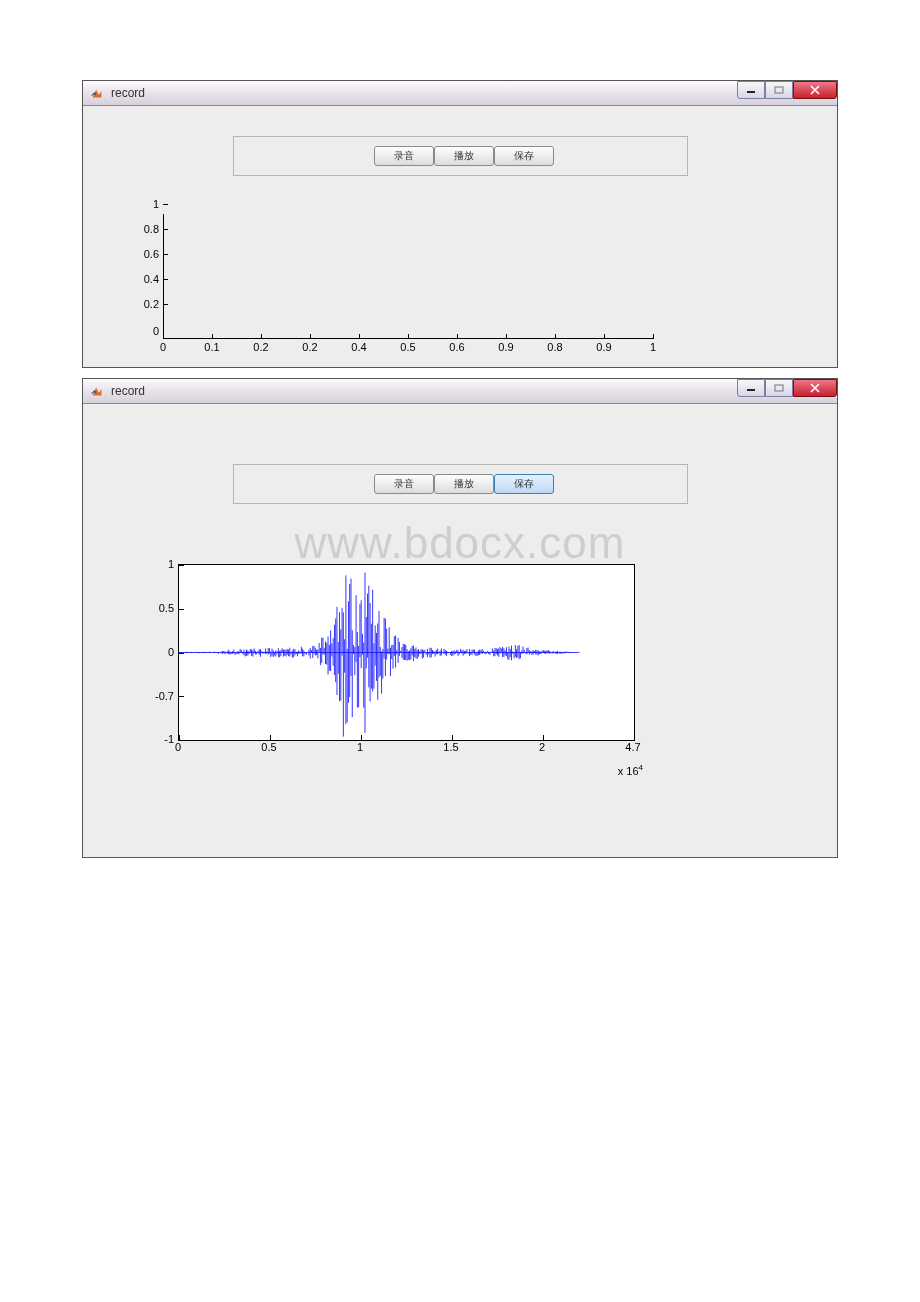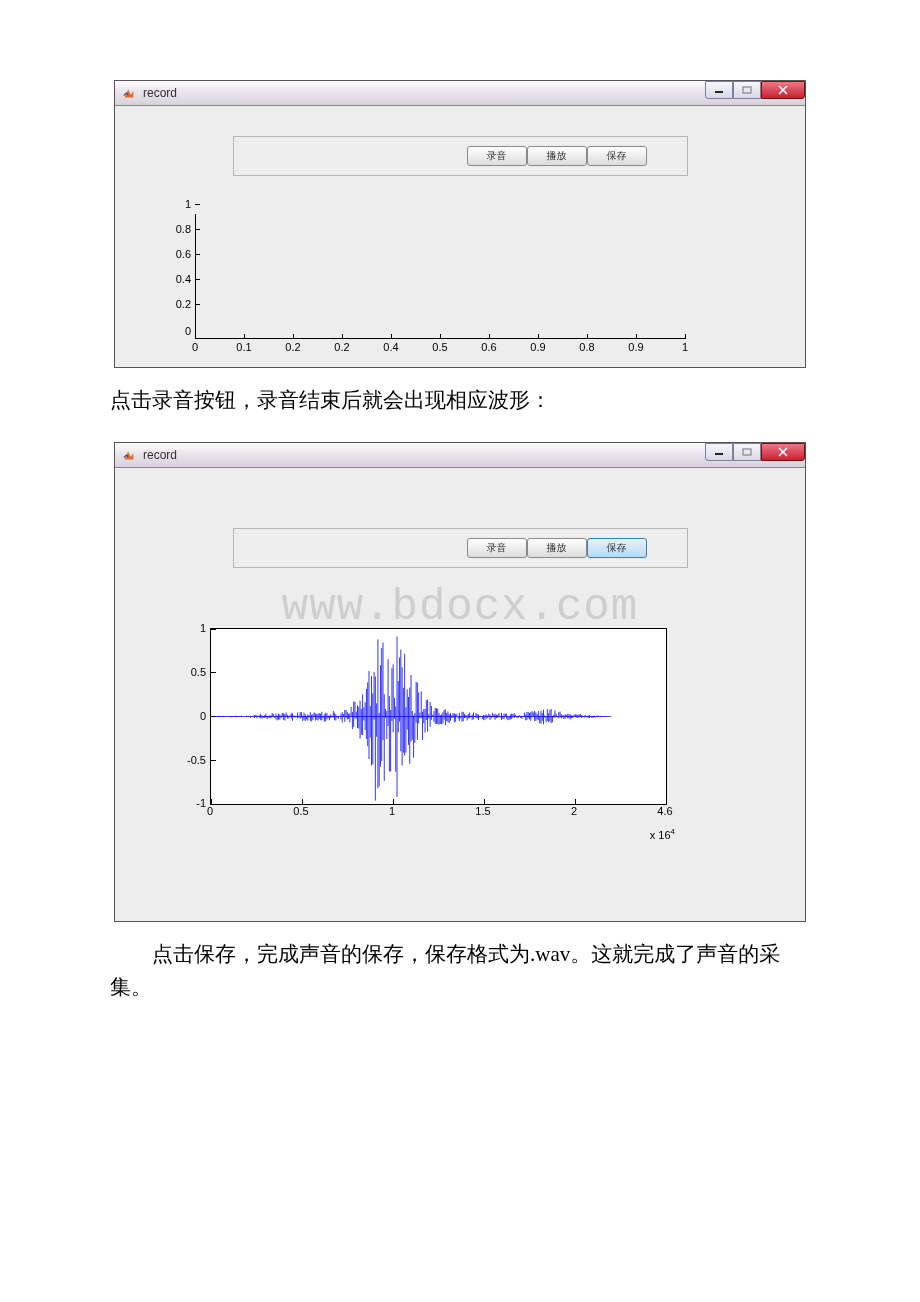--- a/index.html
+++ b/index.html
@@ -11,22 +11,22 @@
   }
   .page {
     width: 920px;
     background: #fff;
     padding-top: 80px;
     padding-bottom: 200px;
     box-sizing: border-box;
   }
   
   .winframe {
-    width: 692px;
-    margin: 0 auto 16px;
+    width: 756px;
+    margin: 0 auto 10px;
     background: #ededed;
     border: 1px solid #555;
     box-sizing: border-box;
     box-shadow: 0 0 0 0 #000;
   }
   .titlebar {
     height: 24px;
     background: linear-gradient(to bottom, #fdfbfd, #e8e2ea 50%, #d8d1db);
     border-bottom: 1px solid #888;
     display: flex;
@@ -83,21 +83,21 @@
     padding: 60px 30px 40px;
   }
   .btnbar {
     width: 455px;
     margin: 0 auto 28px;
     border: 1px solid #b5b5b5;
     background: #ededed;
     height: 40px;
     display: flex;
     align-items: center;
-    justify-content: flex-end;
+    justify-content: center;
     padding: 0 40px 0 48px;
     box-sizing: border-box;
   }
   .matbtn {
     width: 58px;
     height: 18px;
     background: linear-gradient(to bottom,#fff,#dcdcdc);
     border: 1px solid #8a8a8a;
     border-radius: 3px;
     font-size: 10px;
@@ -164,21 +164,21 @@
     font-size: 21px;
     line-height: 1.6;
     color: #000;
   }
   .body-text.indent { text-indent: 2em; }
   
   .watermark {
     position: absolute;
     left: 50%;
     transform: translateX(-50%);
-    font-family: Liberation Mono, monospace;
+    font-family: Liberation Sans, sans-serif;
     font-size: 44px;
     color: rgba(150,150,150,0.35);
     letter-spacing: 1px;
     pointer-events: none;
     z-index: 5;
     white-space: nowrap;
   }
   .screenshot2-container { position: relative; }
 </style>
 </head>
@@ -261,21 +261,20 @@
           <div class="tick-x" style="left:343px"></div>
           <div class="tick-x" style="left:392px"></div>
           <div class="tick-x" style="left:441px"></div>
           <div class="tick-x" style="left:490px"></div>
         </div>
       </div>
 
     </div>
   </div>
 
-  <div class="body-text">点击录音按钮，录音结束后就会出现相应波形：</div>
 
   <div class="screenshot2-container">
     <div class="winframe" style="height:480px">
       <div class="titlebar">
         <span class="titlebar-icon">
           <svg viewBox="0 0 16 16" width="14" height="14">
             <polygon points="3,13 7,4 10,10 13,6 13,13" fill="#e06a2a"></polygon>
             <path d="M2,11 L5,8 L7,10" stroke="#2a4aa0" stroke-width="1.3" fill="none"></path>
           </svg>
         </span>
@@ -638,37 +637,36 @@
               <div class="tick-x" style="left:0px"></div>
               <div class="tick-x" style="left:91px"></div>
               <div class="tick-x" style="left:182px"></div>
               <div class="tick-x" style="left:273px"></div>
               <div class="tick-x" style="left:364px"></div>
             </div>
 
             <div class="ylabels" style="top:-6px">1</div>
             <div class="ylabels" style="top:38px">0.5</div>
             <div class="ylabels" style="top:82px">0</div>
-            <div class="ylabels" style="top:126px">-0.5</div>
+            <div class="ylabels" style="top:126px">-0.7</div>
             <div class="ylabels" style="top:169px">-1</div>
 
             <div class="xlabels" style="left:0px">0</div>
             <div class="xlabels" style="left:91px">0.5</div>
             <div class="xlabels" style="left:182px">1</div>
             <div class="xlabels" style="left:273px">1.5</div>
             <div class="xlabels" style="left:364px">2</div>
-            <div class="xlabels" style="left:455px">4.6</div>
+            <div class="xlabels" style="left:455px">4.7</div>
 
             <div class="exponent">
               <span>x 16</span><sup>4</sup>
             </div>
           </div>
         </div>
 
       </div>
     </div>
 
     <div class="watermark" style="top:140px">www.bdocx.com</div>
   </div>
 
-  <div class="body-text indent">点击保存，完成声音的保存，保存格式为.wav。这就完成了声音的采集。</div>
 
 </div>
 
 </body></html>

